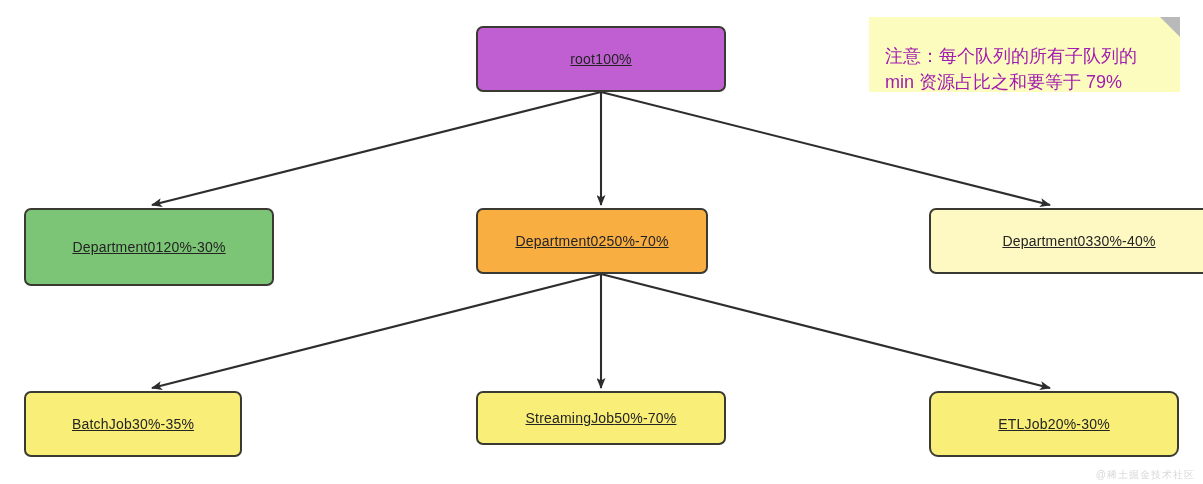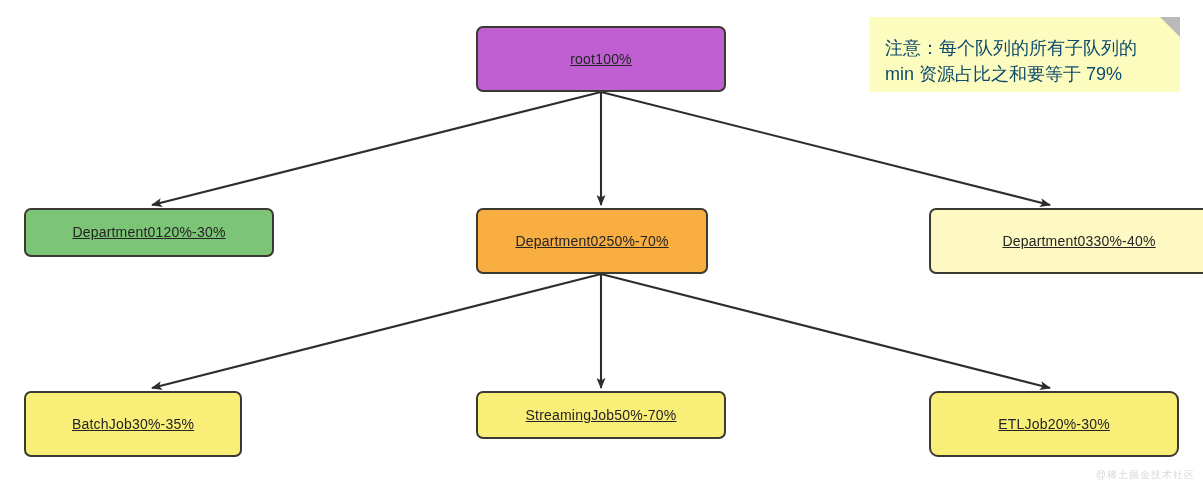--- a/index.html
+++ b/index.html
@@ -44,24 +44,24 @@
   .node .title {
     display: block;
   }
   .node .range {
     display: block;
   }
   .note {
     position: absolute;
     box-sizing: border-box;
     background: #fcfcbe;
-    color: #0c4a6e;
+    color: #a21caf;
     font-size: 18px;
     line-height: 1.45;
-    padding: 18px 16px 12px 16px;
+    padding: 26px 16px 12px 16px;
     z-index: 2;
   }
   .note .fold {
     position: absolute;
     right: 0;
     top: 0;
     width: 0;
     height: 0;
     border-top: 20px solid #b9b9b9;
     border-left: 20px solid transparent;
@@ -101,41 +101,41 @@
         <line x1="601" y1="274" x2="601" y2="388" marker-end="url(#arrowhead)"></line>
         <line x1="601" y1="274" x2="1050" y2="388" marker-end="url(#arrowhead)"></line>
       </g>
   </svg>
 
   <div class="node" style="left: 476px; top: 26px; width: 250px; height: 66px; background: rgb(191, 95, 209); border-color: rgb(58, 58, 50);">
     <span class="title">root</span>
     <span class="range">100%</span>
   </div>
 
-  <div class="node" style="left: 24px; top: 208px; width: 250px; height: 49px; background: rgb(124, 197, 118); border-color: rgb(58, 58, 50);">
+  <div class="node" style="left: 24px; top: 208px; width: 250px; height: 78px; background: rgb(124, 197, 118); border-color: rgb(58, 58, 50);">
     <span class="title">Department01</span>
     <span class="range">20%-30%</span>
   </div>
 
   <div class="node" style="left: 476px; top: 208px; width: 232px; height: 66px; background: rgb(249, 174, 66); border-color: rgb(58, 58, 50);">
     <span class="title">Department02</span>
     <span class="range">50%-70%</span>
   </div>
 
   <div class="node" style="left: 929px; top: 208px; width: 300px; height: 66px; background: #fef9c3; border-color: rgb(58, 58, 50);">
     <span class="title">Department03</span>
     <span class="range">30%-40%</span>
   </div>
 
   <div class="node" style="left: 24px; top: 391px; width: 218px; height: 66px; background: rgb(249, 238, 119); border-color: rgb(58, 58, 50);">
     <span class="title">BatchJob</span>
     <span class="range">30%-35%</span>
   </div>
 
-  <div class="node" style="left: 476px; top: 391px; width: 250px; height: 48px; background: rgb(249, 238, 119); border-color: rgb(58, 58, 50);">
+  <div class="node" style="left: 476px; top: 391px; width: 250px; height: 54px; background: rgb(249, 238, 119); border-color: rgb(58, 58, 50);">
     <span class="title">StreamingJob</span>
     <span class="range">50%-70%</span>
   </div>
 
   <div class="node" style="left: 929px; top: 391px; width: 250px; height: 66px; background: rgb(249, 238, 119); border-color: rgb(58, 58, 50); border-radius: 9px;">
     <span class="title">ETLJob</span>
     <span class="range">20%-30%</span>
   </div>
 
   <div class="note" style="left: 869px; top: 17px; width: 311px; height: 75px; background: rgb(252, 252, 190);">

